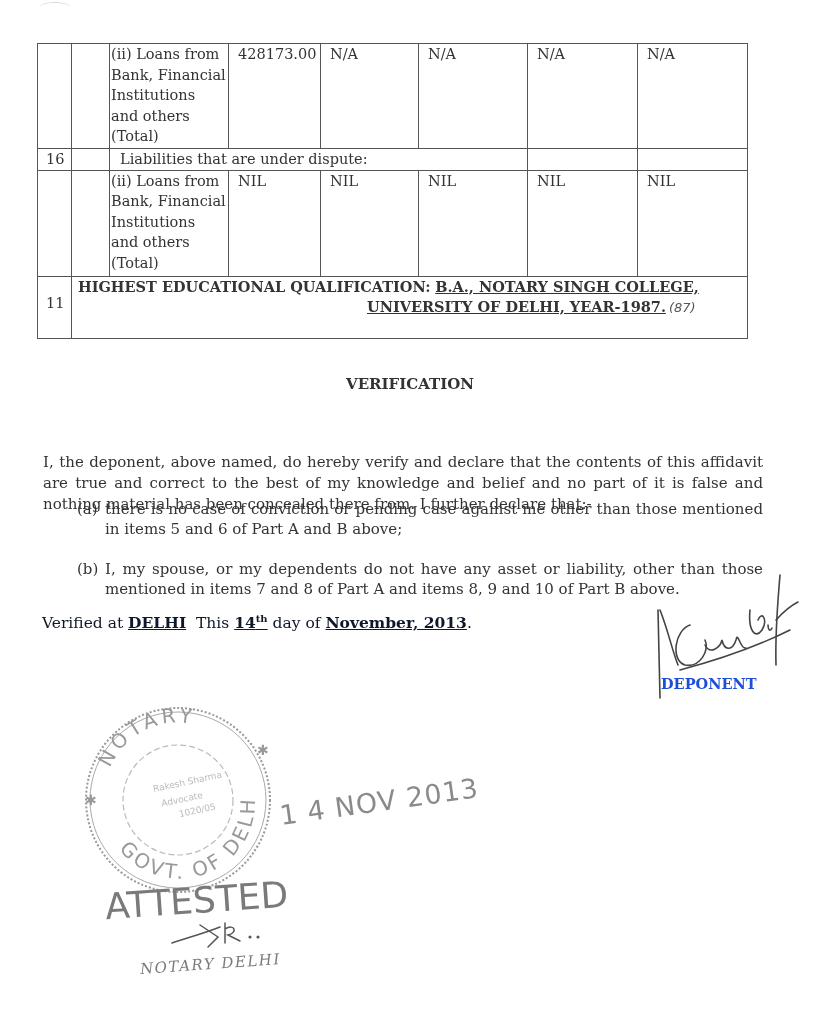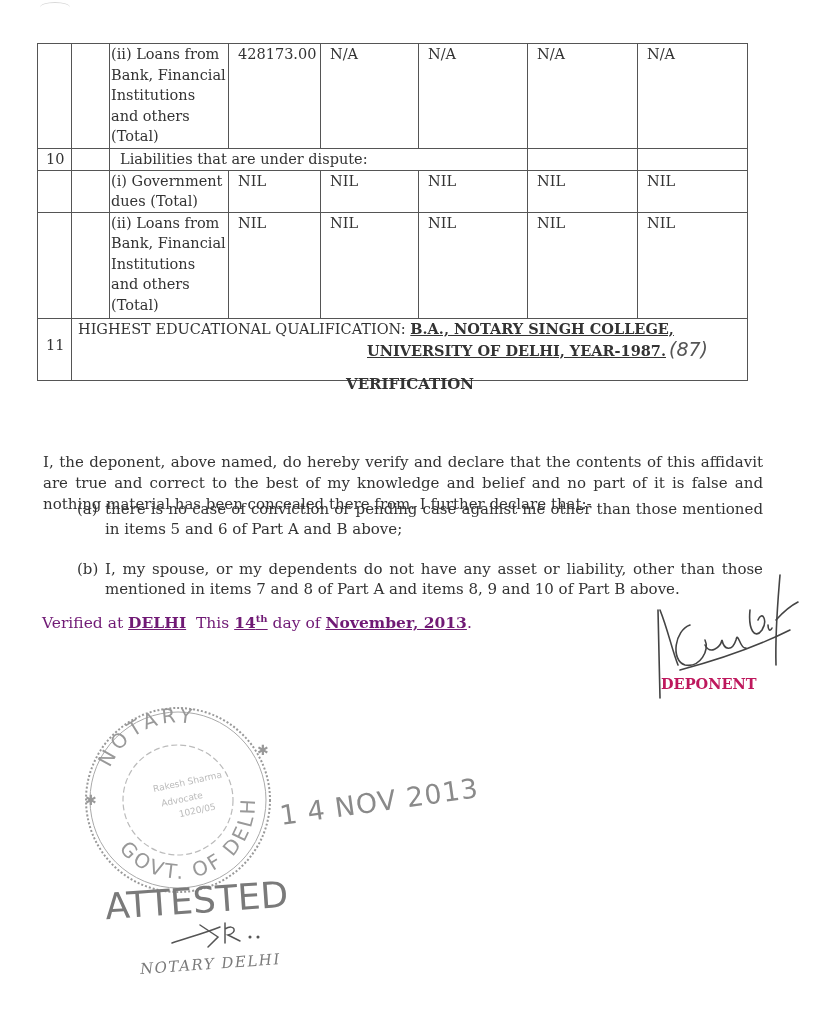--- a/index.html
+++ b/index.html
@@ -9,32 +9,32 @@
   }
   .corner-mark { position: absolute; left: 40px; top: 2px; width: 30px; height: 10px; border-top: 1px solid #d8d8d8; border-radius: 50% 50% 0 0; }
   table.aff {
     position: absolute; left: 37px; top: 43px; width: 710px; border-collapse: collapse;
     font-size: 14.5px; line-height: 20.5px; table-layout: fixed;
   }
   table.aff td { border: 1.3px solid #555; vertical-align: top; padding: 0 2px; color: #333; }
   .num { text-align: left; padding-left: 8px !important; }
   .desc { padding-left: 1px !important; }
   .val { padding-left: 9px !important; }
-  .edu-label { font-weight: normal; }
+  .edu-label { font-weight: bold; }
   .u { text-decoration: underline; font-weight: bold; }
-  .hand { font-family: "DejaVu Sans", sans-serif; font-weight: normal; color: #555; font-size: 19px; font-style: italic; text-decoration: none; margin-left: 3px; }
+  .hand { font-family: "DejaVu Sans", sans-serif; font-weight: normal; color: #555; font-size: 13px; font-style: italic; text-decoration: none; margin-left: 3px; }
   .title { position: absolute; left: 0; width: 782px; top: 375px; text-align: center; font-weight: bold; font-size: 15px; color: #333; padding-left: 19px; }
   .para { position: absolute; left: 43px; top: 416px; width: 720px; font-size: 15px; line-height: 21px; color: #333; text-align: justify; margin-top: 36px; }
   .item { position: absolute; left: 77px; width: 686px; font-size: 15px; line-height: 20px; color: #333; }
   .item .lbl { position: absolute; left: 0; top: 0; }
   .item .txt { margin-left: 28px; display: block; text-align: justify; }
-  .verified { position: absolute; left: 42px; top: 613px; font-size: 15.5px; color: #701a75; }
+  .verified { position: absolute; left: 42px; top: 613px; font-size: 15.5px; color: #0f172a; }
   .verified b { text-decoration: underline; }
   sup { font-size: 10px; }
-  .deponent { position: absolute; left: 661px; top: 675px; font-weight: bold; font-size: 14.5px; color: #be185d; }
+  .deponent { position: absolute; left: 661px; top: 675px; font-weight: bold; font-size: 14.5px; color: #1d4ed8; }
   .sig { position: absolute; left: 650px; top: 570px; }
   .stamp { position: absolute; left: 75px; top: 695px; }
   .date-stamp { position: absolute; left: 280px; top: 800px; font-family: "DejaVu Sans", sans-serif; font-size: 27px; color: #8a8a8a; transform: rotate(-8deg); transform-origin: left center; letter-spacing: 1px; }
   .attested { position: absolute; left: 105px; top: 880px; font-family: "DejaVu Sans", sans-serif; font-size: 36px; color: #7a7a7a; transform: rotate(-4deg); letter-spacing: 0px; }
   .notary-delhi { position: absolute; left: 140px; top: 955px; font-family: "DejaVu Serif", serif; font-style: italic; font-size: 15px; color: #7a7a7a; letter-spacing: 1.5px; transform: rotate(-4deg); }
 </style>
 </head>
 <body>
 
 <div class="corner-mark"></div>
@@ -55,36 +55,26 @@
     <td class="num"></td>
     <td></td>
     <td class="desc">(ii) Loans from Bank, Financial Institutions and others (Total)</td>
     <td class="val">428173.00</td>
     <td class="val">N/A</td>
     <td class="val">N/A</td>
     <td class="val">N/A</td>
     <td class="val">N/A</td>
   </tr>
   <tr style="height:20px">
-    <td class="num">10</td>
+    <td class="num">16</td>
     <td></td>
     <td colspan="3" style="border-right:none; padding-left:10px;">Liabilities that are under dispute:</td>
     <td style="border-left:none"></td>
     <td></td>
     <td></td>
-  </tr>
-  <tr style="height:40px">
-    <td class="num"></td>
-    <td></td>
-    <td class="desc">(i) Government dues (Total)</td>
-    <td class="val">NIL</td>
-    <td class="val">NIL</td>
-    <td class="val">NIL</td>
-    <td class="val">NIL</td>
-    <td class="val">NIL</td>
   </tr>
   <tr style="height:106px">
     <td class="num"></td>
     <td></td>
     <td class="desc">(ii) Loans from Bank, Financial Institutions and others (Total)</td>
     <td class="val">NIL</td>
     <td class="val">NIL</td>
     <td class="val">NIL</td>
     <td class="val">NIL</td>
     <td class="val">NIL</td>

